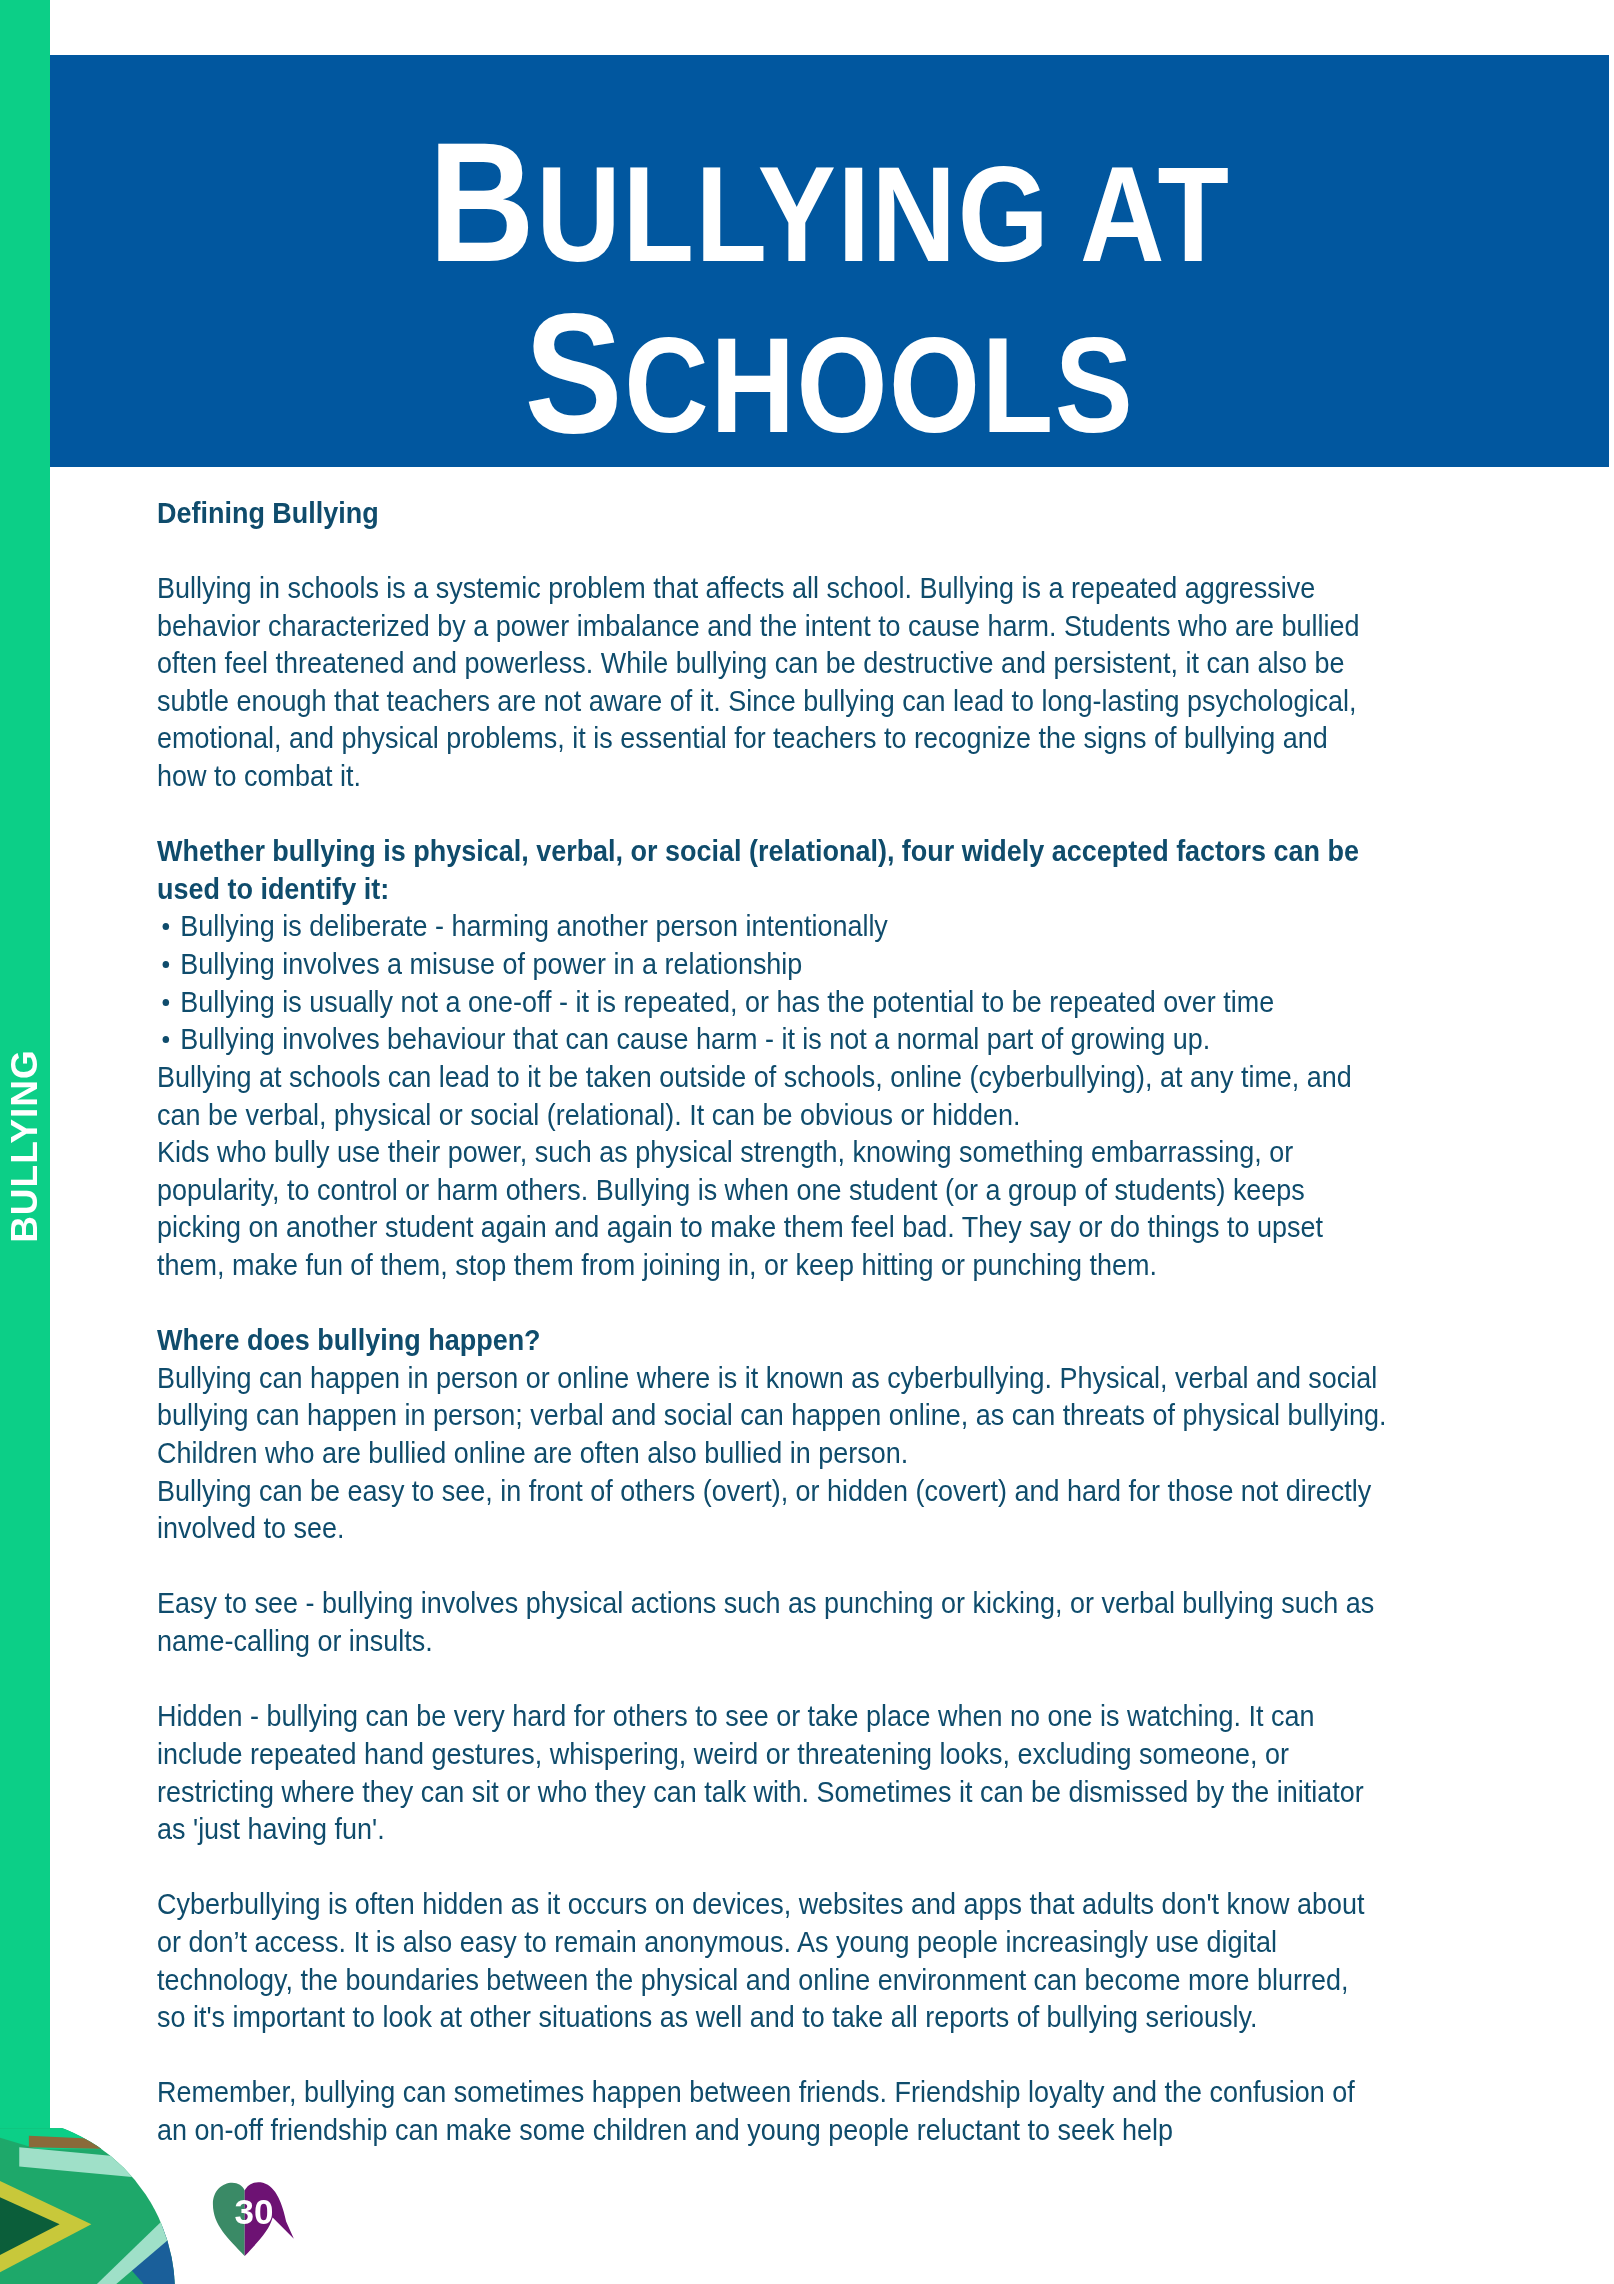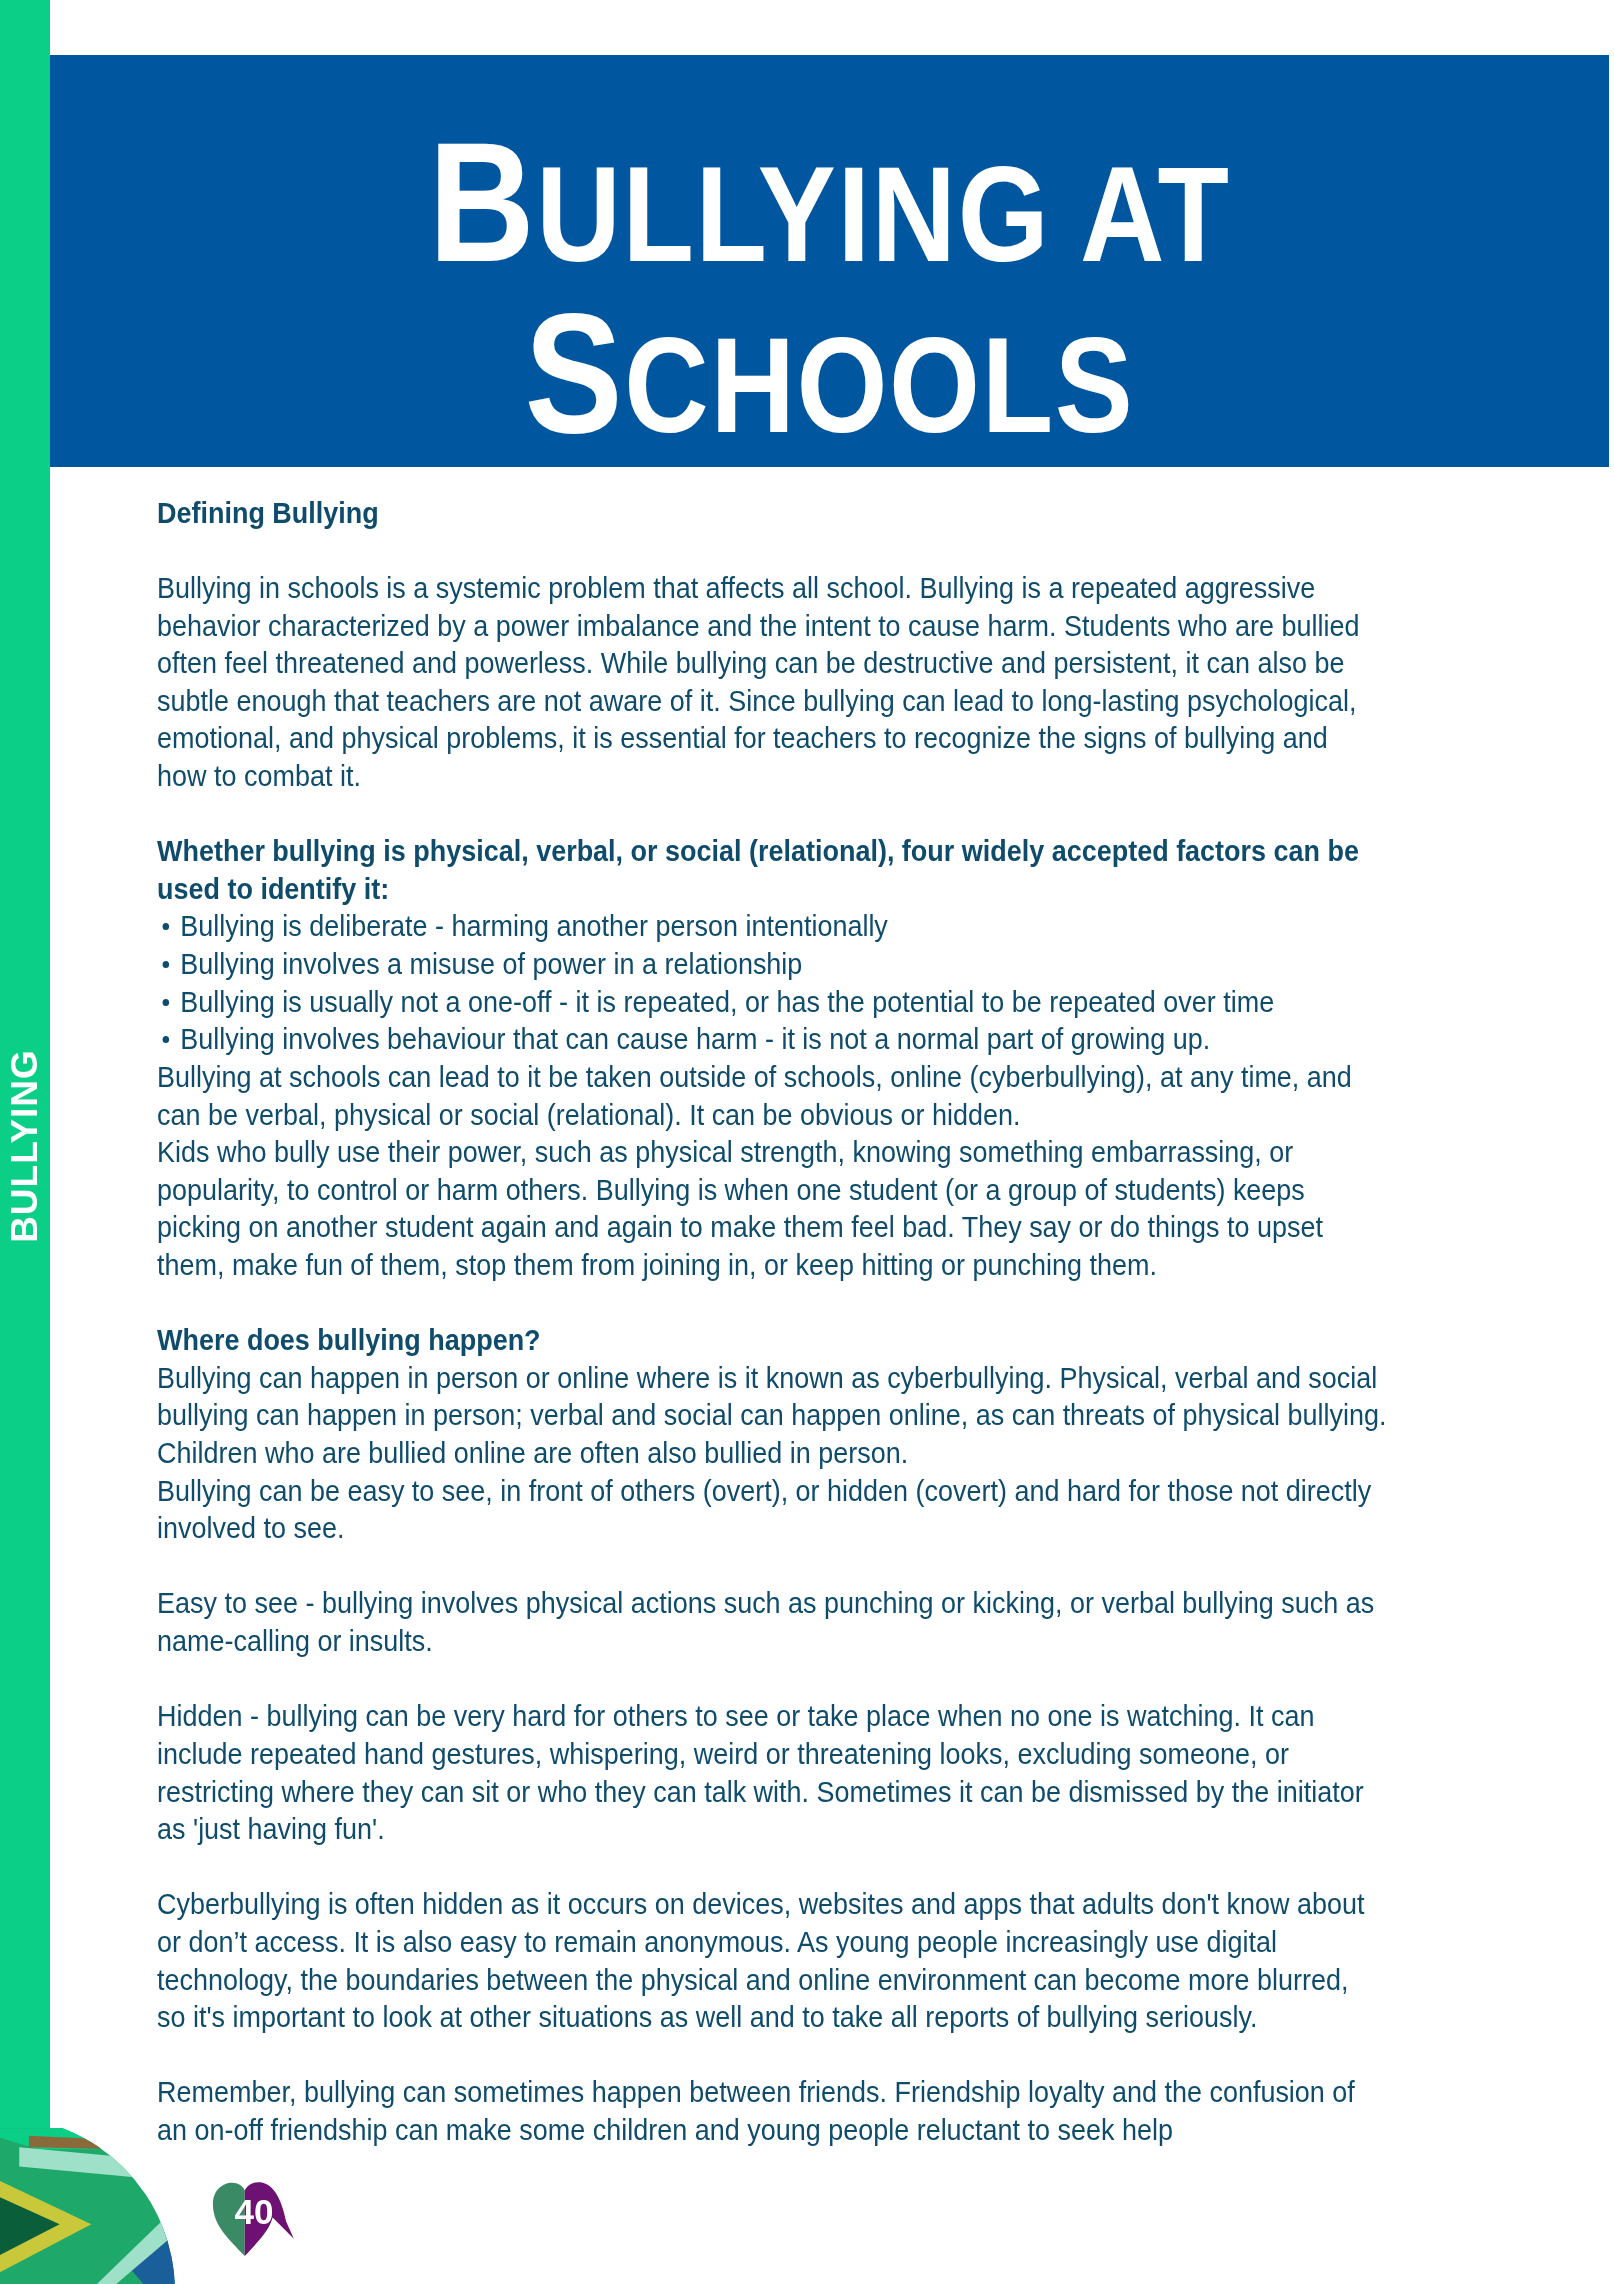--- a/index.html
+++ b/index.html
@@ -138,14 +138,14 @@
     </g>
   </svg>
 </div>
 
 <div class="logo">
   <svg width="108" height="79" viewBox="0 0 112 82">
     <path d="M37,80 C20,62 4,48 4,26 C4,12 14,4 24,4 C30,4 35,7 37,12 Z" fill="#3a8a66"></path>
     <path d="M37,80 C52,64 62,54 66,40 L88,62 L80,44 C76,26 70,8 56,4 C46,2 40,6 37,12 Z" fill="#6d1273"></path>
   </svg>
 </div>
-<div class="page-num">40</div>
+<div class="page-num">30</div>
 
 
 </body></html>

